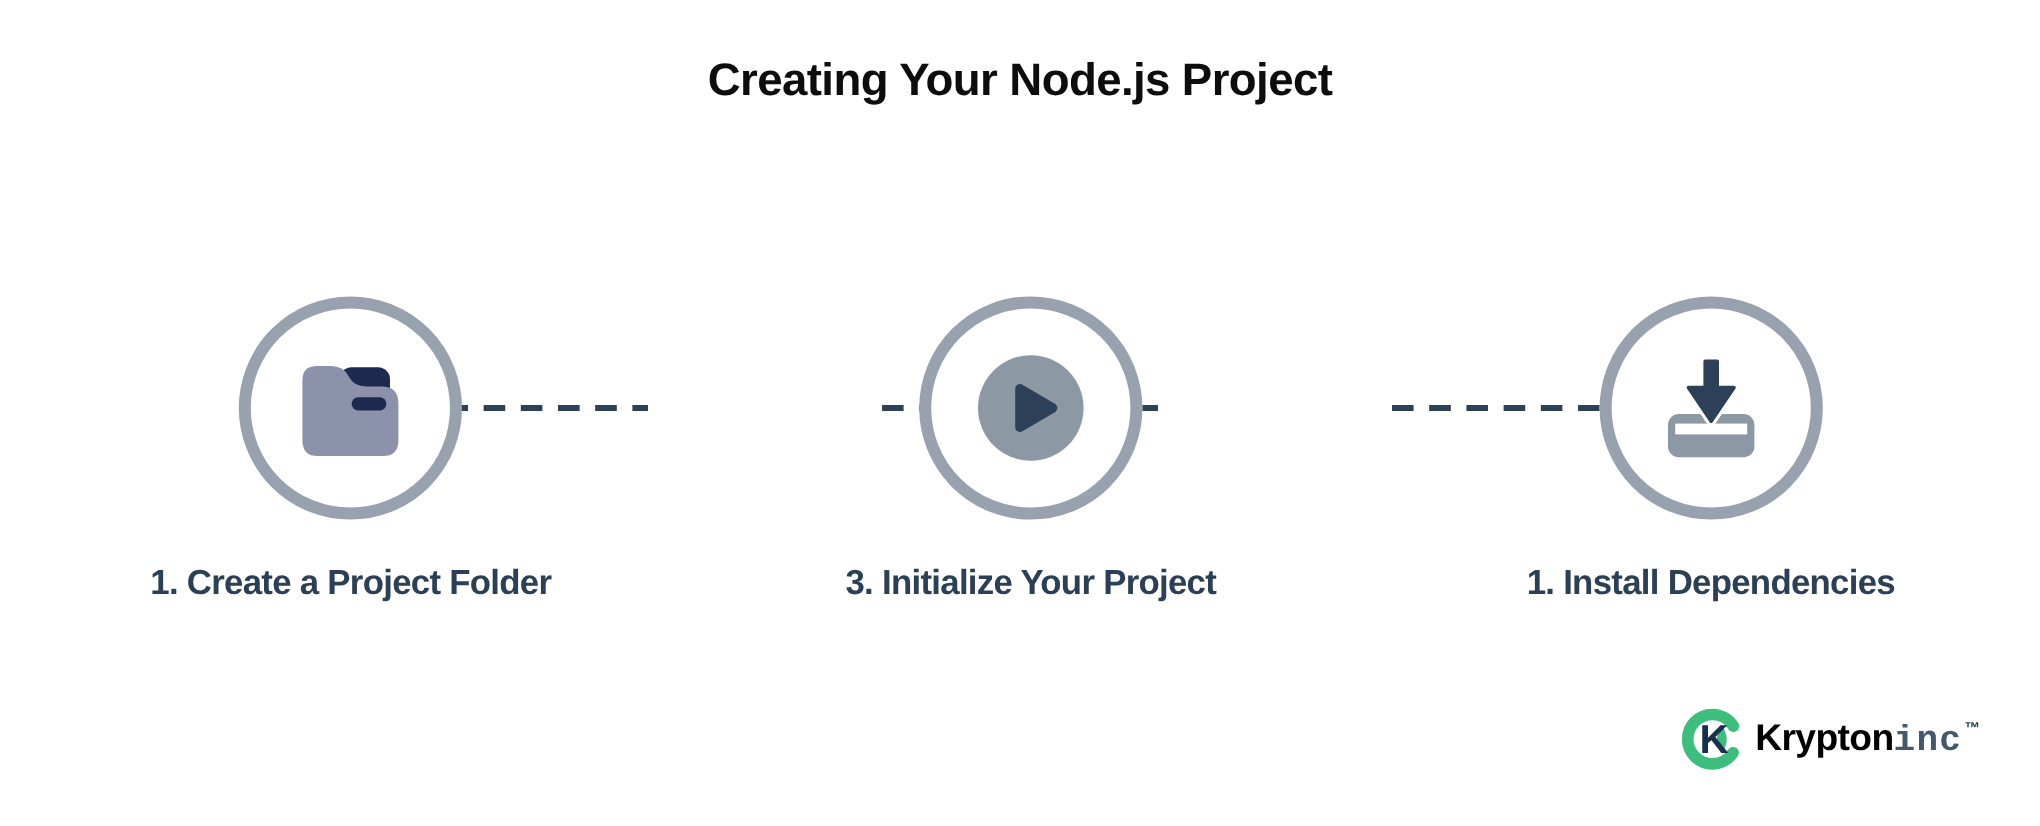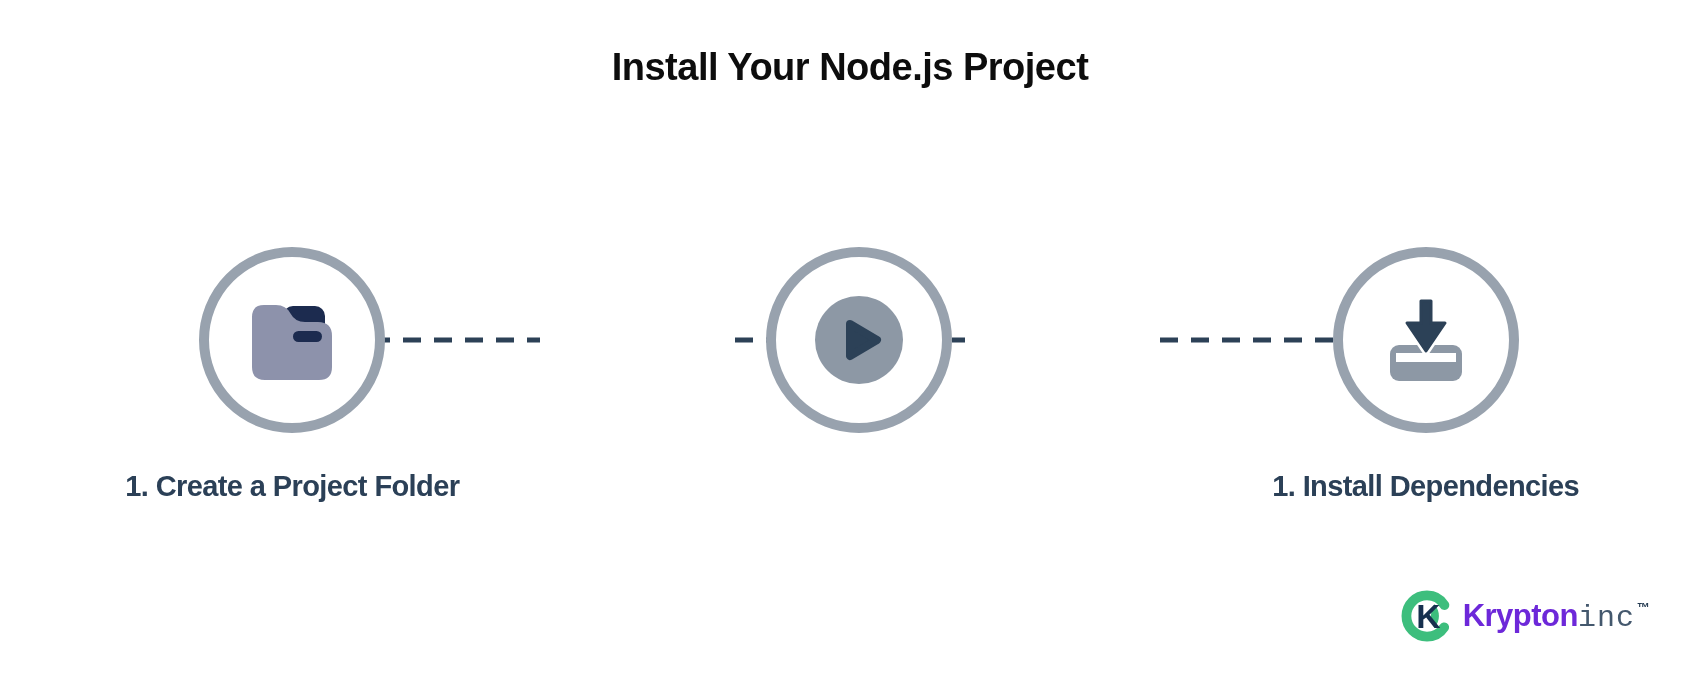--- a/index.html
+++ b/index.html
@@ -85,46 +85,46 @@
   .brand-text {
     display: flex;
     align-items: baseline;
     line-height: 1;
   }
 
   .brand-primary {
     font-size: 31px;
     font-weight: 700;
     letter-spacing: -0.5px;
-    color: #6d28d9;
+    color: #000000;
   }
 
   .brand-secondary {
     font-size: 30px;
-    font-weight: 400;
+    font-weight: 700;
     letter-spacing: 1px;
     font-family: "Liberation Mono", monospace;
     color: #44586d;
   }
 
   .brand-tm {
     font-size: 13px;
     font-weight: 700;
     color: #22384f;
     position: relative;
     top: -14px;
     margin-left: 2px;
   }
 </style>
 </head>
 <body>
 
 <div class="card">
 
-  <h1 class="title">Install Your Node.js Project</h1>
+  <h1 class="title">Creating Your Node.js Project</h1>
 
   <svg class="connectors" viewBox="0 0 1700 688" xmlns="http://www.w3.org/2000/svg">
     <line x1="310" y1="340" x2="540" y2="340" stroke="#2c4157" stroke-width="5" stroke-dasharray="18 13"></line>
     <line x1="735" y1="340" x2="965" y2="340" stroke="#2c4157" stroke-width="5" stroke-dasharray="18 13"></line>
     <line x1="1160" y1="340" x2="1390" y2="340" stroke="#2c4157" stroke-width="5" stroke-dasharray="18 13"></line>
   </svg>
 
   <div class="steps">
 
     <div class="step">
@@ -139,20 +139,21 @@
     </div>
 
 
     <div class="step">
       <div class="circle">
         <svg width="90" height="90" viewBox="0 0 90 90">
           <circle cx="45" cy="45" r="44" fill="#8d98a5"></circle>
           <polygon points="36,29 63,45 36,61" fill="#2c4157" stroke="#2c4157" stroke-width="8" stroke-linejoin="round"></polygon>
         </svg>
       </div>
+      <div class="step-label">3. Initialize Your Project</div>
     </div>
 
     <div class="step">
       <div class="circle">
         <svg width="90" height="90" viewBox="0 0 90 90">
           <rect x="9" y="50" width="72" height="36" rx="9" fill="#8d98a5"></rect>
           <rect x="15" y="58" width="60" height="9" fill="#ffffff"></rect>
           <path d="M40 6 H50 V28 H64 L45 56 L26 28 H40 Z" fill="none" stroke="#ffffff" stroke-width="8" stroke-linejoin="round"></path>
           <path d="M40 6 H50 V28 H64 L45 56 L26 28 H40 Z" fill="#2c4157" stroke="#2c4157" stroke-width="3" stroke-linejoin="round"></path>
         </svg>

